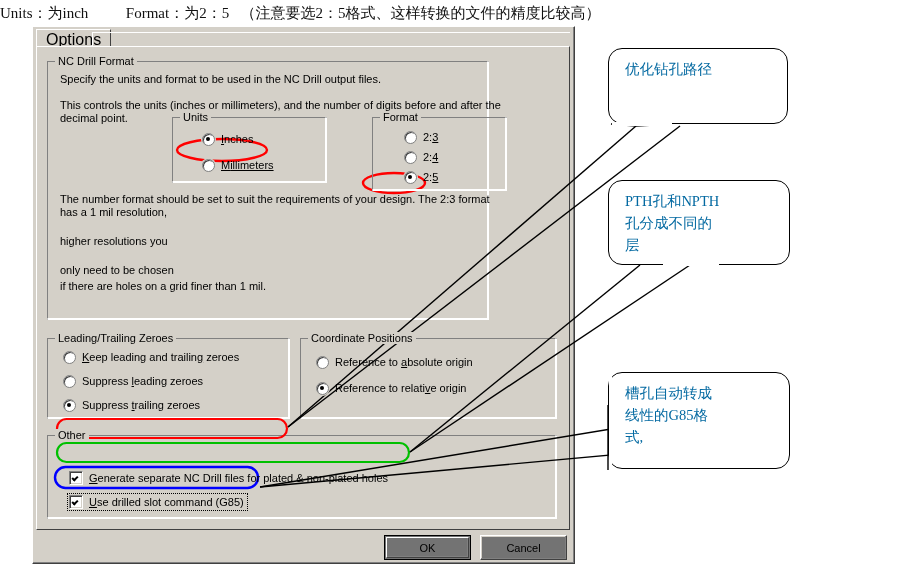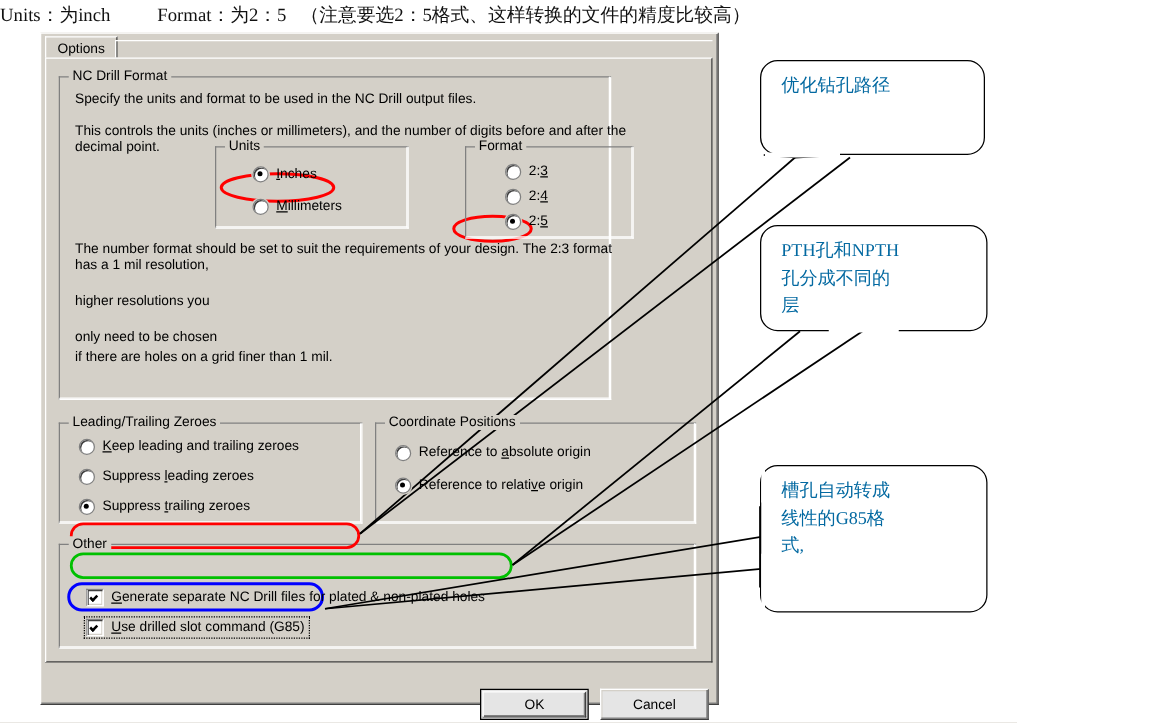--- a/index.html
+++ b/index.html
@@ -20,21 +20,21 @@
     position:absolute;left:32px;top:26px;width:541px;height:536px;
     background:#d4d0c8;
     border-top:1px solid #ffffff;border-left:1px solid #ffffff;
     border-right:1px solid #404040;border-bottom:1px solid #404040;
     box-shadow:inset -1px -1px 0 #808080;
     font-size:11px;color:#000;
   }
   .tabstrip{position:absolute;left:3px;top:2px;width:534px;height:18px;}
   .tab{
     position:absolute;left:0;top:0;height:18px;padding:2px 9px 0 9px;
-    background:#d4d0c8;font-size:11px;line-height:15px;
+    background:#d4d0c8;font-size:16px;line-height:15px;
     border-top:1px solid #ffffff;border-left:1px solid #ffffff;border-right:1px solid #404040;
   }
   .tab-rest{
     position:absolute;left:56px;top:3px;right:0;height:15px;
     border-top:1px solid #ffffff;border-left:1px solid #ffffff;
   }
   .tabpanel{
     position:absolute;left:3px;top:19px;width:532px;height:482px;
     background:#d4d0c8;
     border-top:1px solid #ffffff;border-left:1px solid #ffffff;
@@ -84,27 +84,26 @@
   .cmark.on::after{
     content:"";position:absolute;left:2px;top:4px;width:4px;height:2px;
     border-left:2px solid #000;border-bottom:2px solid #000;
     transform:rotate(-45deg);
   }
   .clabel{margin-left:6px;font-size:11px;line-height:11px;white-space:nowrap;}
   .focusdot{outline:1px dotted #000;outline-offset:1px;}
 
   
   .btn{
-    position:absolute;height:23px;background:#e5e5e5;
+    position:absolute;height:23px;background:#737373;
     border-top:1px solid #ffffff;border-left:1px solid #ffffff;
     border-right:1px solid #404040;border-bottom:1px solid #404040;
     box-shadow:inset -1px -1px 0 #808080, inset 1px 1px 0 #d4d0c8;
     font-size:11px;display:flex;align-items:center;justify-content:center;
     cursor:default;
-    margin-top:16px;
   }
   .btn.default{border:1px solid #000;box-shadow:none;}
   .btn.default .inner{
     position:absolute;left:1px;top:1px;right:1px;bottom:1px;
     border-top:1px solid #ffffff;border-left:1px solid #ffffff;
     border-right:1px solid #404040;border-bottom:1px solid #404040;
     box-shadow:inset -1px -1px 0 #808080;
     display:flex;align-items:center;justify-content:center;
   }
 
@@ -143,21 +142,21 @@
 
         <div class="group" style="left:125px;top:50px;width:155px;height:72px;">
           <div class="gb"></div>
           <div class="gb2"></div>
           <div class="gtitle">Units</div>
           <div class="gcontent">
             <div class="radio" style="left:30px;top:15px;">
               <span class="rmark on"></span>
               <span class="rlabel"><span class="u">I</span>nches</span>
             </div>
-            <div class="radio" style="left:30px;top:41px;">
+            <div class="radio" style="left:30px;top:41px;text-decoration:underline;">
               <span class="rmark"></span>
               <span class="rlabel"><span class="u">M</span>illimeters</span>
             </div>
           </div>
         </div>
 
         <div class="group" style="left:325px;top:50px;width:135px;height:80px;">
           <div class="gb"></div>
           <div class="gb2"></div>
           <div class="gtitle">Format</div>
@@ -268,21 +267,21 @@
 </svg>
 
 <div class="callout" style="left:608px;top:48px;width:180px;height:76px;">
   <div class="ctext">优化钻孔路径</div>
 </div>
 <div class="callout" style="left:608px;top:180px;width:182px;height:85px;">
   <div class="ctext">PTH孔和NPTH
 孔分成不同的
 层</div>
 </div>
-<div class="callout" style="left:608px;top:372px;width:182px;height:118px;">
+<div class="callout" style="left:608px;top:372px;width:182px;height:97px;">
   <div class="ctext">槽孔自动转成
 线性的G85格
 式,</div>
 </div>
 
 <div style="position:absolute;left:609px;top:372px;width:3px;height:30px;background:#fff;"></div>
 <div style="position:absolute;left:609px;top:443px;width:3px;height:46px;background:#fff;"></div>
 <div style="position:absolute;left:612px;top:122px;width:60px;height:4px;background:#fff;"></div>
 <div style="position:absolute;left:663px;top:262px;width:56px;height:4px;background:#fff;"></div>
 

